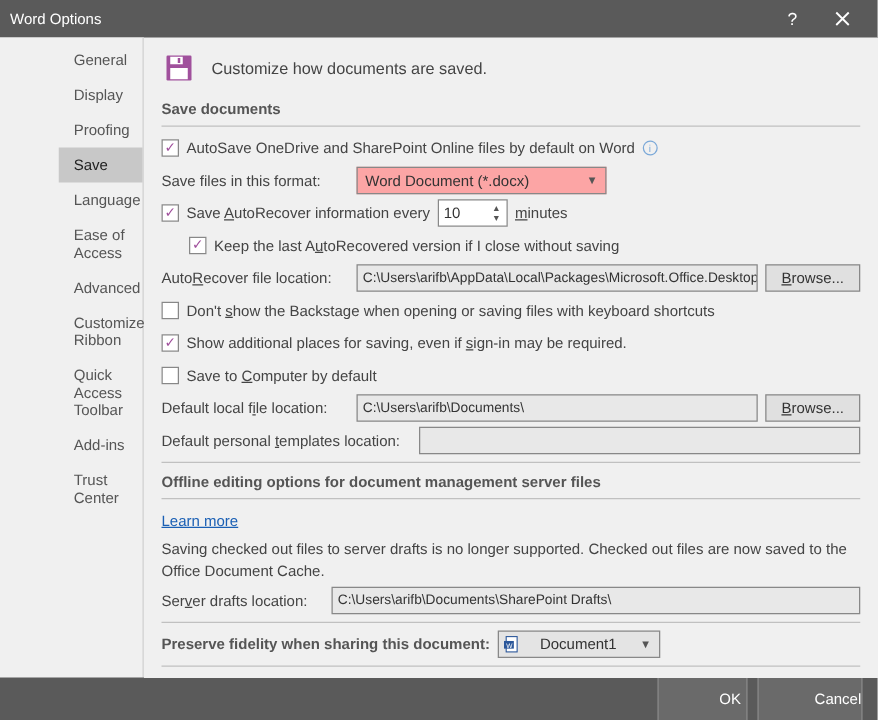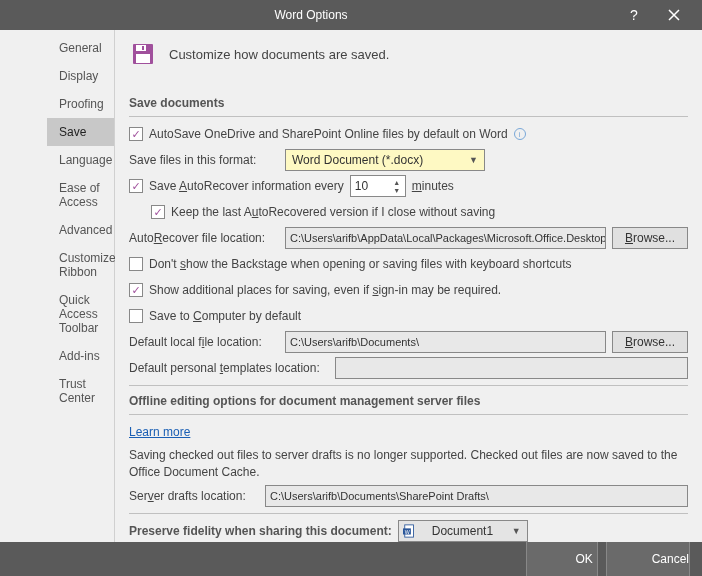--- a/index.html
+++ b/index.html
@@ -1,40 +1,40 @@
 <!DOCTYPE html>
 <html><head>
 <meta charset="utf-8">
 <style>
   * { box-sizing: border-box; margin: 0; padding: 0; font-family: "Segoe UI", sans-serif; }
   body { background: #5a5a5a; width: 702px; height: 576px; overflow: hidden; font-size: 12px; color: #333; }
   .dialog { width: 702px; height: 576px; background: #f0f0f0; display: flex; flex-direction: column; }
   .titlebar { background: #5a5a5a; color: #fff; height: 30px; display: flex; align-items: center; padding: 0 8px; }
-  .titlebar-title { flex: 1; font-size: 12px; text-align: center; }
+  .titlebar-title { flex: 1; font-size: 12px; }
   .titlebar-btn { width: 40px; height: 30px; display: flex; align-items: center; justify-content: center; color: #fff; font-size: 14px; cursor: pointer; }
   .titlebar-btn svg { width: 12px; height: 12px; stroke: #fff; fill: none; stroke-width: 1.5; }
   .body { flex: 1; display: flex; min-height: 0; }
   .sidebar { width: 115px; background: #f0f0f0; border-right: 1px solid #d0d0d0; padding-top: 4px; padding-left: 47px; }
   .sidebar-item { padding: 7px 12px; color: #555; cursor: pointer; font-size: 12px; }
   .sidebar-item.selected { background: #c8c8c8; color: #222; }
   .content { flex: 1; background: #f0f0f0; overflow-y: auto; padding: 10px 14px 10px 14px; position: relative; }
-  .header-row { display: flex; align-items: center; gap: 12px; margin-bottom: 28px; }
+  .header-row { display: flex; align-items: center; gap: 12px; margin-bottom: 12px; }
   .header-icon { width: 28px; height: 28px; display:flex; align-items:center; justify-content:center; }
   .header-icon svg { width: 24px; height: 24px; }
   .header-text { font-size: 13px; color: #444; }
   .section-title { font-weight: 600; color: #555; font-size: 12px; margin: 8px 0 6px 0; }
   .divider { border-top: 1px solid #c0c0c0; margin: 6px 0; }
   .row { display: flex; align-items: center; margin: 4px 0; gap: 6px; min-height: 22px; }
   .row.indent { padding-left: 22px; }
   .checkbox { width: 14px; height: 14px; border: 1px solid #888; background: #fff; display: inline-flex; align-items: center; justify-content: center; cursor: pointer; flex-shrink:0; }
   .checkbox.checked::after { content: "✓"; color: #a0509c; font-size: 11px; line-height: 1; }
   .label { color: #444; font-size: 12px; }
   .info-icon { width: 12px; height: 12px; border: 1px solid #7aa8d8; border-radius: 50%; color: #7aa8d8; font-size: 8px; display: inline-flex; align-items:center; justify-content:center; flex-shrink:0; }
   .field-label { color: #444; font-size: 12px; min-width: 150px; }
-  .select { background: #fef9c3; border: 1px solid #888; height: 22px; display: flex; align-items: center; padding: 0 6px; cursor: pointer; position: relative; min-width: 170px; }
+  .select { background: #fca5a5; border: 1px solid #888; height: 22px; display: flex; align-items: center; padding: 0 6px; cursor: pointer; position: relative; min-width: 170px; }
   .select-caret { position:absolute; right:6px; top:50%; transform:translateY(-50%); font-size:9px; color:#555; }
   .spinner { background: #fff; border: 1px solid #888; height: 22px; width: 56px; display:flex; align-items:center; padding: 0 4px; position: relative; }
   .spinner-btns { position:absolute; right:2px; top:2px; bottom:2px; width:12px; display:flex; flex-direction:column; }
   .spinner-btns span { flex:1; font-size:7px; color:#555; display:flex; align-items:center; justify-content:center; cursor:pointer; }
   .textinput { background: #e8e8e8; border:1px solid #888; height:22px; padding:0 4px; font-size:11px; color:#333; display:flex; align-items:center; overflow:hidden; white-space:nowrap; }
   .btn { background:#e0e0e0; border:1px solid #888; height:22px; padding:0 12px; font-size:12px; color:#333; cursor:pointer; display:flex; align-items:center; }
   .link { color:#1a5fb4; text-decoration:underline; font-size:12px; cursor:pointer; }
   .doc-select { background: #e4e4e4; border:1px solid #888; height:22px; display:flex; align-items:center; padding:0 4px; gap:15px; cursor:pointer; position:relative; min-width:130px; }
   .doc-select svg { width:14px; height:14px; }
   .buttonbar { height: 34px; background:#5a5a5a; display:flex; justify-content:flex-end; align-items:center; gap:8px; padding:0 12px; }

